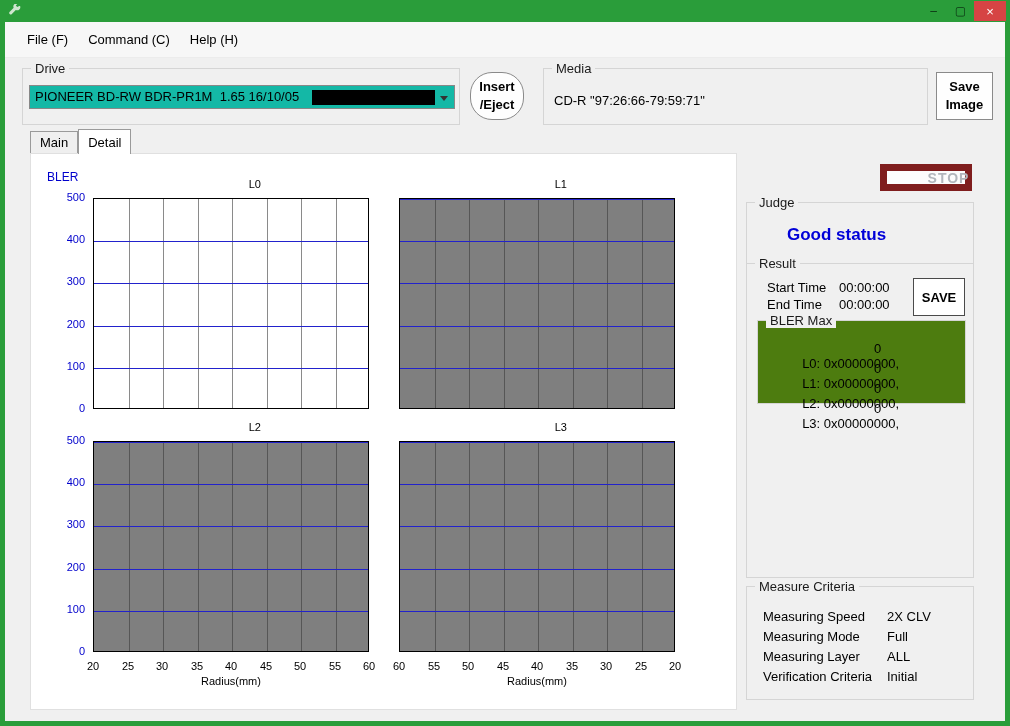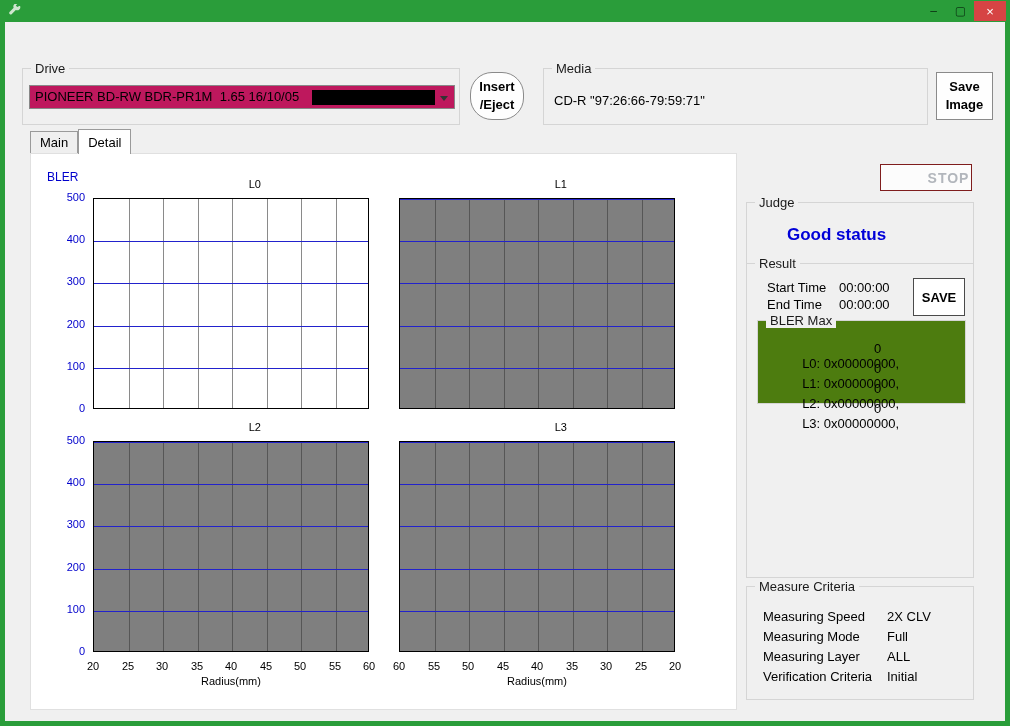--- a/index.html
+++ b/index.html
@@ -13,21 +13,21 @@
   .cap-btn { width:27px; height:20px; display:flex; align-items:center; justify-content:center; color:#0b3313; font-size:12px; cursor:default; }
   .cap-btn.close { width:32px; background:#d64444; color:#fff; font-size:13px; }
   
   .client { position:absolute; left:5px; top:22px; width:1000px; height:699px; background:#f0f0f0; }
   .menubar { position:absolute; left:0; top:0; width:1000px; height:36px; background:#f7f7f7; border-bottom:1px solid #ececec; display:flex; align-items:center; padding-left:12px; }
   .menu-item { padding:4px 10px; font-size:13px; }
   
   .groupbox { position:absolute; border:1px solid #d5d5d5; }
   .groupbox-label { position:absolute; top:-8px; left:8px; background:#f0f0f0; padding:0 4px; font-size:13px; color:#1a1a1a; }
   
-  .combo { position:absolute; left:6px; top:16px; width:426px; height:24px; background:#be185d; border:1px solid #888; }
+  .combo { position:absolute; left:6px; top:16px; width:426px; height:24px; background:#14b8a6; border:1px solid #888; }
   .combo-text { position:absolute; left:5px; top:3px; font-size:13px; white-space:pre; }
   .redaction { position:absolute; left:282px; top:4px; width:123px; height:15px; background:#000; }
   .combo-arrow { position:absolute; right:6px; top:10px; width:0; height:0; border-left:4px solid transparent; border-right:4px solid transparent; border-top:5px solid #333; }
   .big-btn { position:absolute; background:#fefefe; border:1px solid #8a8a8a; font-weight:bold; font-size:13px; display:flex; flex-direction:column; align-items:center; justify-content:center; line-height:1.35; text-align:center; }
   .media-value { position:absolute; left:10px; top:24px; font-size:13px; }
   
   .tabs { position:absolute; left:25px; top:107px; display:flex; align-items:flex-end; z-index:3; }
   .tab { border:1px solid #9a9a9a; border-bottom:none; background:#efefef; font-size:13px; padding:3px 9px; height:22px; }
   .tab.active { background:#fff; height:25px; padding-top:5px; margin-bottom:-1px; }
   
@@ -36,21 +36,21 @@
   .chart-title { position:absolute; width:60px; text-align:right; font-size:11px; color:#000; }
   .plot { position:absolute; width:276px; height:211px; border:1px solid #000; background:#fff; }
   .plot-gray { background:#7f7f7f; }
   .vline { position:absolute; top:0; bottom:0; width:1px; background:#8a8a8a; }
   .vline-gray { background:#565656; }
   .hline { position:absolute; left:0; right:0; height:1px; background:#2222cc; }
   .xtick { position:absolute; width:24px; text-align:center; font-size:11px; color:#000; }
   .ytick { position:absolute; width:34px; text-align:right; font-size:11px; color:#0000cc; }
   .xlabel { position:absolute; width:80px; text-align:center; font-size:11px; color:#000; }
   
-  .stop-btn { position:absolute; left:875px; top:142px; width:92px; height:27px; background:#fcfcfc; border:1px solid #7f1d1d; color:#b2b6bc; font-weight:bold; font-size:14px; letter-spacing:1px; display:flex; align-items:center; justify-content:center;padding-left:45px; }
+  .stop-btn { position:absolute; left:875px; top:142px; width:92px; height:27px; background:#fcfcfc; border:7px solid #7f1d1d; color:#b2b6bc; font-weight:bold; font-size:14px; letter-spacing:1px; display:flex; align-items:center; justify-content:center;padding-left:45px; }
   .judge-status { position:absolute; left:40px; top:22px; color:#0000d8; font-weight:bold; font-size:17px; }
   .rt-label { position:absolute; font-size:13px; }
   .save-btn { position:absolute; left:166px; top:14px; width:52px; height:38px; background:#fff; border:1px solid #4a4a4a; font-weight:bold; font-size:13px; display:flex; align-items:center; justify-content:center; }
   .bler-row { position:absolute; left:8px; height:18px; font-size:13px; white-space:pre; }
   .bler-val { position:absolute; left:108px; top:0; }
   .mc-row-label { position:absolute; left:16px; font-size:13px; }
   .mc-row-value { position:absolute; left:140px; font-size:13px; }
 </style>
 </head>
 <body>
@@ -65,20 +65,25 @@
     </span>
     <div class="caption-buttons">
       <div class="cap-btn">–</div>
       <div class="cap-btn">▢</div>
       <div class="cap-btn close">×</div>
     </div>
   </div>
 
   <div class="client">
 
+    <div class="menubar">
+      <div class="menu-item">File (F)</div>
+      <div class="menu-item">Command (C)</div>
+      <div class="menu-item">Help (H)</div>
+    </div>
 
     <div class="groupbox" style="left:17px; top:46px; width:438px; height:57px;">
       <span class="groupbox-label">Drive</span>
       <div class="combo">
         <span class="combo-text">PIONEER BD-RW BDR-PR1M  1.65 16/10/05</span>
         <span class="redaction"></span>
         <span class="combo-arrow"></span>
       </div>
     </div>
 

